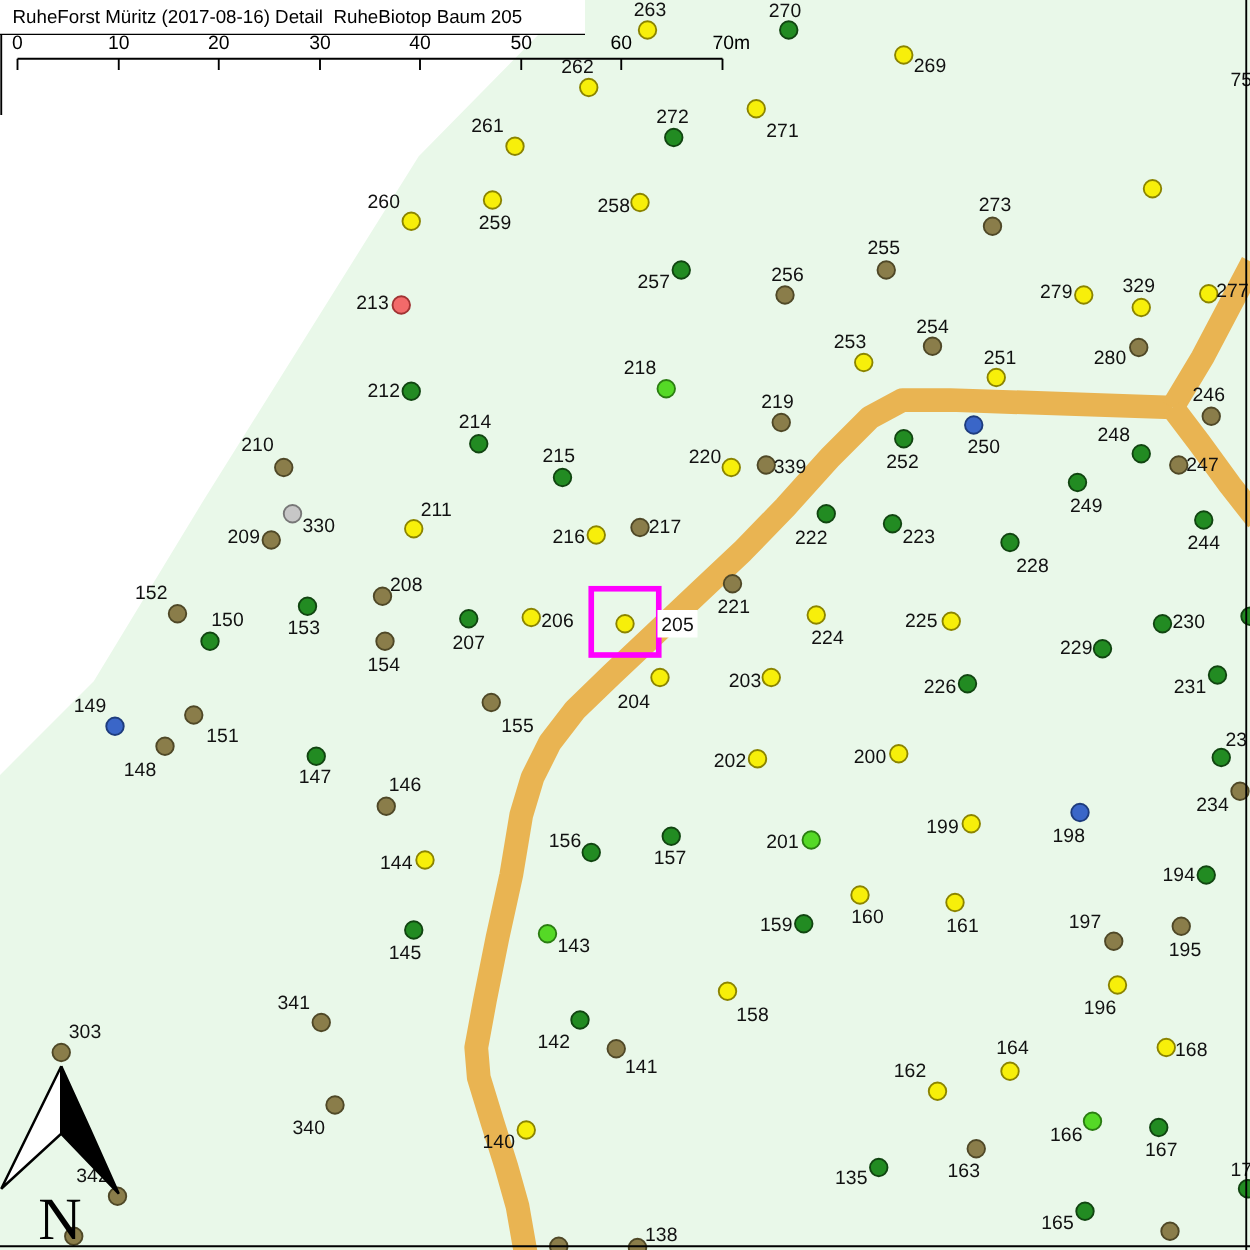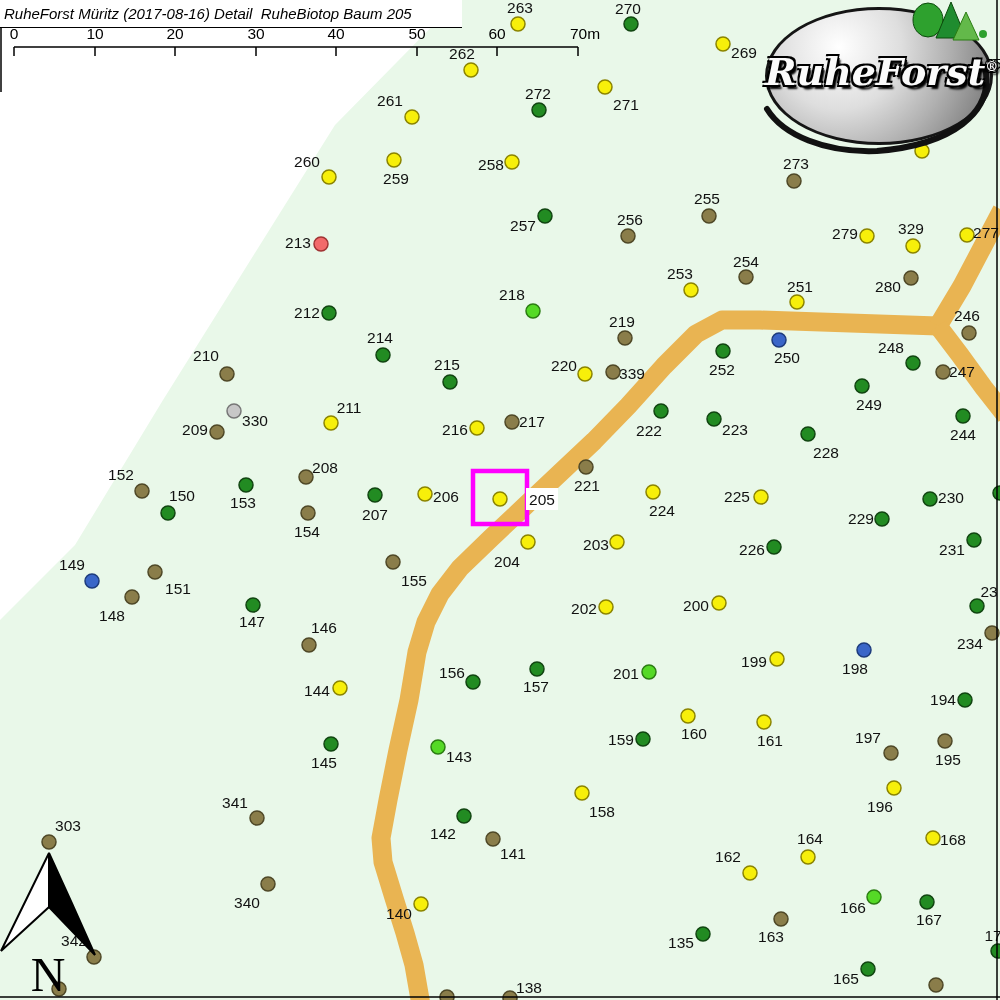--- a/index.html
+++ b/index.html
@@ -1,21 +1,21 @@
 <!DOCTYPE html>
 <html><head>
 <meta charset="utf-8">
 <style>
   html,body{margin:0;padding:0;background:#fff;width:1000px;height:1000px;overflow:hidden;
     font-family:"Liberation Sans",sans-serif;}
   #app{position:relative;width:1000px;height:1000px;background:#fff;}
   #map-svg{position:absolute;left:0;top:0;z-index:1;}
   #title-box{position:absolute;left:0;top:0;width:458px;height:27px;background:#fff;
     border-bottom:1px solid #000;z-index:3;font-size:15px;line-height:27px;
-    padding-left:4px;color:#000;white-space:pre;font-style:italic;}
+    padding-left:10px;color:#000;white-space:pre;}
   #logo{position:absolute;left:765px;top:5px;width:228px;height:140px;z-index:3;}
   .logo-ellipse{position:absolute;left:0;top:2px;width:222px;height:132px;border-radius:50%;
     border:3px solid #151515;
     background:radial-gradient(circle at 32% 28%, #ffffff 0%, #dedede 35%, #b0b0b0 62%, #7f7f7f 88%, #636363 100%);}
   .logo-swoosh{position:absolute;left:-6px;top:0;}
   .logo-trees{position:absolute;left:146px;top:-5px;}
   .logo-text{position:absolute;left:0;top:44px;width:222px;text-align:center;
     font-family:"DejaVu Serif",serif;font-style:italic;font-weight:bold;font-size:38px;color:#fafafa;
     text-shadow:-2px -2px 0 #000,2px -2px 0 #000,-2px 2px 0 #000,2px 2px 0 #000,3px 4px 2px #000;}
   .logo-text sup{font-size:13px;}
@@ -278,27 +278,14 @@
     <line x1="1" y1="0" x2="1" y2="92" stroke="#000" stroke-width="1.5"></line>
     <g>
       <path d="M49,853 L1,951 L49,907 Z" fill="#fff" stroke="#000" stroke-width="2"></path>
       <path d="M49,853 Q72,903 95,955 L49,907 Z" fill="#000" stroke="#000" stroke-width="2"></path>
       <text x="48" y="991" text-anchor="middle" font-family="Liberation Serif, serif" font-size="48" fill="#000">N</text>
     </g>
   </svg>
 
   <div id="title-box">RuheForst Müritz (2017-08-16) Detail  RuheBiotop Baum 205</div>
 
-  <div id="logo">
-    <div class="logo-ellipse"></div>
-    <svg class="logo-swoosh" width="240" height="150">
-      <path d="M226,62 C236,108 192,140 118,146 C66,148 24,130 8,104" fill="none" stroke="#111" stroke-width="6" stroke-linecap="round"></path>
-    </svg>
-    <svg class="logo-trees" width="78" height="42">
-      <ellipse cx="17" cy="20" rx="15" ry="17" fill="#2EA12E" stroke="#0c4a0c" stroke-width="1"></ellipse>
-      <path d="M40,2 L55,38 L25,38 Z" fill="#1F8C2F" stroke="#0c4a0c" stroke-width="1"></path>
-      <path d="M55,12 L68,40 L42,40 Z" fill="#63B94A" stroke="#2b7d12" stroke-width="1"></path>
-      <circle cx="72" cy="34" r="4" fill="#2EA12E"></circle>
-    </svg>
-    <div class="logo-text"><span>RuheForst</span><sup>®</sup></div>
-  </div>
 
 </div>
 
 </body></html>

